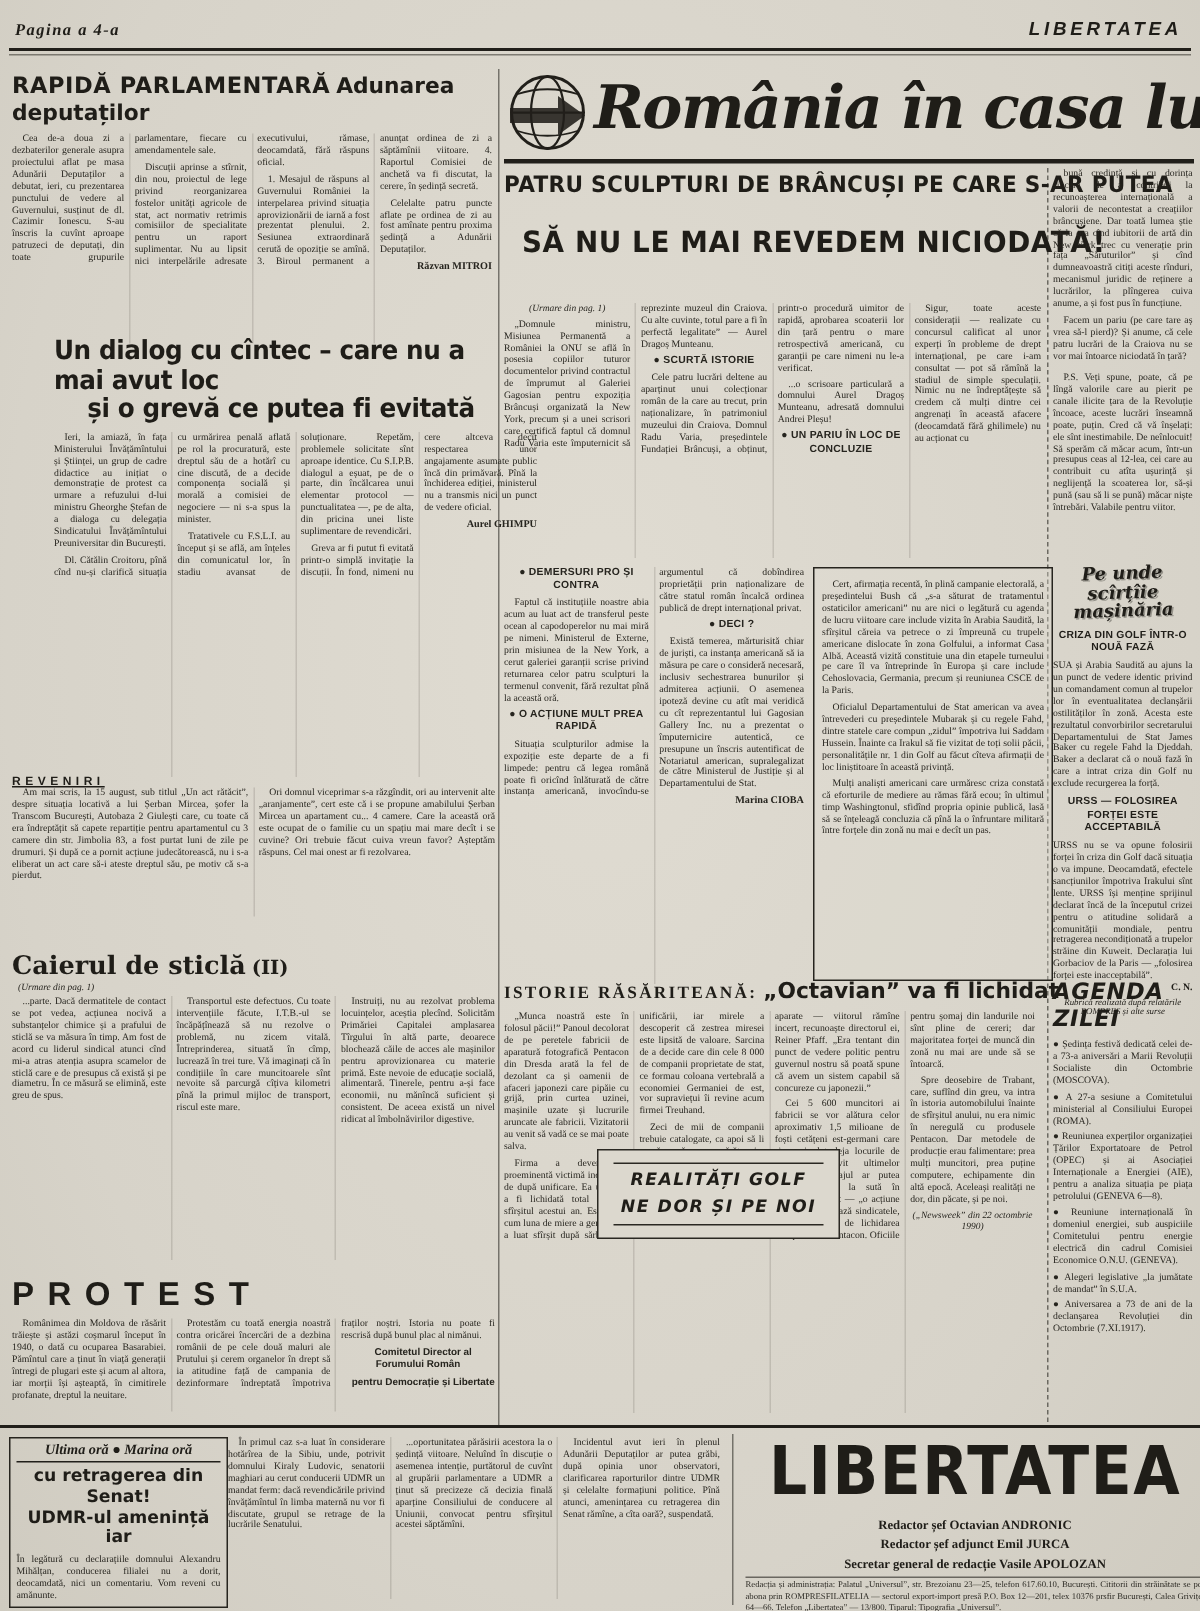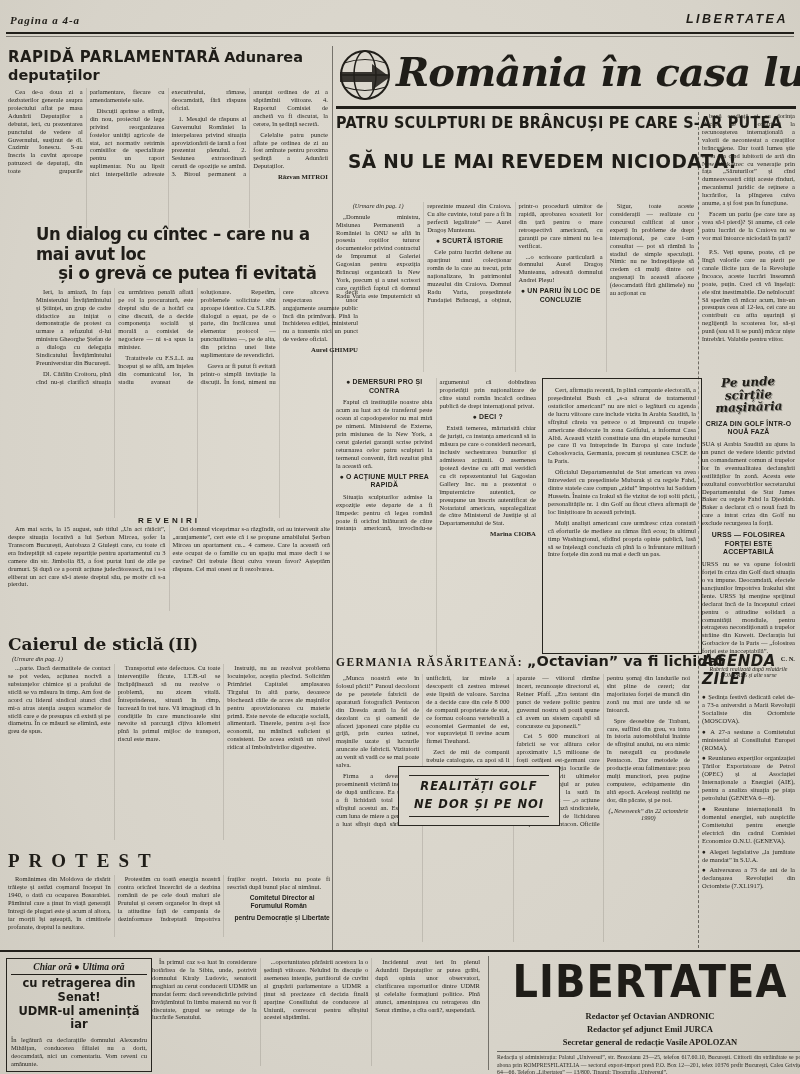--- a/index.html
+++ b/index.html
@@ -39,21 +39,21 @@
   .h-brancusi1{font-family:"DejaVu Sans",sans-serif;font-weight:bold;font-size:15px;
                transform:scaleX(.96);transform-origin:left;white-space:nowrap;letter-spacing:.2px;}
   .h-brancusi2{font-family:"DejaVu Sans",sans-serif;font-weight:bold;font-size:19.5px;
                transform:scaleX(.95);transform-origin:left;white-space:nowrap;letter-spacing:.4px;}
   .h-bush{font-family:"DejaVu Sans",sans-serif;font-weight:bold;font-size:13.5px;text-align:center;}
   .logo-script{font:bold italic 12px "DejaVu Serif",serif;text-align:center;line-height:1.05;
                transform:rotate(-2deg);text-shadow:1px 1px 0 rgba(30,28,22,.35);}
   .h-germ-k{font-family:"Liberation Serif",serif;font-size:11.5px;letter-spacing:1.5px;font-weight:bold;}
   .h-germ-m{font-family:"DejaVu Sans",sans-serif;font-weight:bold;font-size:14.5px;}
   .h-agenda{font:bold italic 15px "DejaVu Sans",sans-serif;letter-spacing:.5px;}
-  .h-protest{font-family:Liberation Serif, serif;font-weight:bold;font-size:19px;letter-spacing:9px;}
+  .h-protest{font-family:Liberation Sans, sans-serif;font-weight:bold;font-size:22px;letter-spacing:9px;}
   .realitati{position:absolute;background:#dcd8ce;border:1px solid #2a2822;
              text-align:center;padding:6px 4px;}
   .realitati .rl{font:bold italic 11.5px "DejaVu Sans",sans-serif;letter-spacing:1px;line-height:1.55;}
   .realitati .bar{height:1px;background:#2a2822;margin:2px 6px;}
   .bushbox{position:absolute;border:1.5px solid #26241e;padding:4px 5px;background:rgba(224,220,210,.35);}
   .ultima-head{font:bold italic 9.5px "Liberation Serif",serif;text-align:center;}
   .ultima-title{font-family:"DejaVu Sans",sans-serif;font-weight:bold;font-size:11.5px;line-height:1.2;text-align:center;}
   .foot-logo{font-family:"DejaVu Sans",sans-serif;font-weight:bold;font-size:40px;letter-spacing:1px;
              transform:scaleY(1.12);transform-origin:top;text-align:center;white-space:nowrap;}
   .staff{font:bold 8.5px "Liberation Serif",serif;text-align:center;line-height:1.5;}
@@ -97,31 +97,31 @@
     <div class="t cols4" style="height:230px;margin-top:4px;">
       <p>Ieri, la amiază, în fața Ministerului Învățămîntului și Științei, un grup de cadre didactice au inițiat o demonstrație de protest ca urmare a refuzului d-lui ministru Gheorghe Ștefan de a dialoga cu delegația Sindicatului Învățămîntului Preuniversitar din București.</p>
       <p>Dl. Cătălin Croitoru, pînă cînd nu-și clarifică situația cu urmărirea penală aflată pe rol la procuratură, este dreptul său de a hotărî cu cine discută, de a decide componența socială și morală a comisiei de negociere — ni s-a spus la minister.</p>
       <p>Tratativele cu F.S.L.I. au început și se află, am înțeles din comunicatul lor, în stadiu avansat de soluționare. Repetăm, problemele solicitate sînt aproape identice. Cu S.I.P.B. dialogul a eșuat, pe de o parte, din încălcarea unui elementar protocol — punctualitatea —, pe de alta, din pricina unei liste suplimentare de revendicări.</p>
       <p>Greva ar fi putut fi evitată printr-o simplă invitație la discuții. În fond, nimeni nu cere altceva decît respectarea unor angajamente asumate public încă din primăvară. Pînă la închiderea ediției, ministerul nu a transmis nici un punct de vedere oficial.</p>
       <p class="byl">Aurel GHIMPU</p>
     </div>
   </div>
 
   <div class="abs" style="left:8px;top:516px;width:322px;">
-    <div class="rubric" style="text-align:center;">REVENIRI</div>
+    <div class="rubric" style="text-align:left;text-decoration:underline;">REVENIRI</div>
     <div class="t cols2" style="height:86px;">
       <p>Am mai scris, la 15 august, sub titlul „Un act rătăcit”, despre situația locativă a lui Șerban Mircea, șofer la Transcom București, Autobaza 2 Giulești care, cu toate că era îndreptățit să capete repartiție pentru apartamentul cu 3 camere din str. Jimbolia 83, a fost purtat luni de zile pe drumuri. Și după ce a pornit acțiune judecătorească, nu i s-a eliberat un act care să-i ateste dreptul său, pe motiv că s-a pierdut.</p>
       <p>Ori domnul viceprimar s-a răzgîndit, ori au intervenit alte „aranjamente”, cert este că i se propune amabilului Șerban Mircea un apartament cu... 4 camere. Care la această oră este ocupat de o familie cu un spațiu mai mare decît i se cuvine? Ori trebuie făcut cuiva vreun favor? Așteptăm răspuns. Cel mai onest ar fi rezolvarea.</p>
     </div>
   </div>
 
   <div class="abs" style="left:8px;top:634px;width:322px;">
     <div>
       <span class="h-serif" style="font-size:17px;">Caierul de sticlă</span>
-      <span class="h-serif" style="font-size:16px;">(II)</span>
+      <span class="h-serif" style="font-size:13px;">(II)</span>
     </div>
     <div class="cont" style="text-align:left;margin:1px 0 2px 4px;">(Urmare din pag. 1)</div>
     <div class="t cols3" style="height:176px;">
       <p>...parte. Dacă dermatitele de contact se pot vedea, acțiunea nocivă a substanțelor chimice și a prafului de sticlă se va măsura în timp. Am fost de acord cu liderul sindical atunci cînd mi-a atras atenția asupra scamelor de sticlă care e de presupus că există și pe diametru. În ce măsură se elimină, este greu de spus.</p>
       <p>Transportul este defectuos. Cu toate intervențiile făcute, I.T.B.-ul se încăpățînează să nu rezolve o problemă, nu zicem vitală. Întreprinderea, situată în cîmp, lucrează în trei ture. Vă imaginați că în condițiile în care muncitoarele sînt nevoite să parcurgă cîțiva kilometri pînă la primul mijloc de transport, riscul este mare.</p>
       <p>Instruiți, nu au rezolvat problema locuințelor, aceștia plecînd. Solicităm Primăriei Capitalei amplasarea Tîrgului în altă parte, deoarece blochează căile de acces ale mașinilor pentru aprovizionarea cu materie primă. Este nevoie de educație socială, alimentară. Tinerele, pentru a-și face economii, nu mănîncă suficient și consistent. De aceea există un nivel ridicat al îmbolnăvirilor digestive.</p>
     </div>
   </div>
 
   <div class="abs" style="left:8px;top:850px;width:322px;">
@@ -131,21 +131,21 @@
       <p>Protestăm cu toată energia noastră contra oricărei încercări de a dezbina românii de pe cele două maluri ale Prutului și cerem organelor în drept să ia atitudine față de campania de dezinformare îndreptată împotriva fraților noștri. Istoria nu poate fi rescrisă după bunul plac al nimănui.</p>
       <p class="sig">Comitetul Director al Forumului Român</p>
       <p class="sig">pentru Democrație și Libertate</p>
     </div>
   </div>
 
   <div class="hrule" style="left:0px;top:950px;width:800px;height:2px;"></div>
 
   <div class="abs" style="left:0px;top:956px;width:484px;height:114px;">
     <div class="abs" style="left:6px;top:2px;width:136px;height:106px;border:1.5px solid #26241e;padding:3px 4px;">
-      <div class="ultima-head">Chiar oră ● Ultima oră</div>
+      <div class="ultima-head">Ultima oră ● Marina oră</div>
       <div class="hrule" style="position:static;height:1px;margin:2px 0;"></div>
       <div class="ultima-title">cu retragerea din Senat!</div>
       <div class="ultima-title">UDMR-ul amenință iar</div>
       <div class="t" style="margin-top:4px;">În legătură cu declarațiile domnului Alexandru Mihălțan, conducerea filialei nu a dorit, deocamdată, nici un comentariu. Vom reveni cu amănunte.</div>
     </div>
     <div class="abs t cols3" style="left:152px;top:2px;width:328px;height:108px;">
       <p>În primul caz s-a luat în considerare hotărîrea de la Sibiu, unde, potrivit domnului Kiraly Ludovic, senatorii maghiari au cerut conducerii UDMR un mandat ferm: dacă revendicările privind învățămîntul în limba maternă nu vor fi discutate, grupul se retrage de la lucrările Senatului.</p>
       <p>...oportunitatea părăsirii acestora la o ședință viitoare. Neluînd în discuție o asemenea intenție, purtătorul de cuvînt al grupării parlamentare a UDMR a ținut să precizeze că decizia finală aparține Consiliului de conducere al Uniunii, convocat pentru sfîrșitul acestei săptămîni.</p>
       <p>Incidentul avut ieri în plenul Adunării Deputaților ar putea grăbi, după opinia unor observatori, clarificarea raporturilor dintre UDMR și celelalte formațiuni politice. Pînă atunci, amenințarea cu retragerea din Senat rămîne, a cîta oară?, suspendată.</p>
     </div>
@@ -211,21 +211,21 @@
     <div class="sub" style="margin-top:6px;">CRIZA DIN GOLF ÎNTR-O NOUĂ FAZĂ</div>
     <div class="t">SUA și Arabia Saudită au ajuns la un punct de vedere identic privind un comandament comun al trupelor lor în eventualitatea declanșării ostilităților în zonă. Acesta este rezultatul convorbirilor secretarului Departamentului de Stat James Baker cu regele Fahd la Djeddah. Baker a declarat că o nouă fază în care a intrat criza din Golf nu exclude recurgerea la forță.</div>
     <div class="sub">URSS — FOLOSIREA FORȚEI ESTE ACCEPTABILĂ</div>
     <div class="t">URSS nu se va opune folosirii forței în criza din Golf dacă situația o va impune. Deocamdată, efectele sancțiunilor împotriva Irakului sînt lente. URSS își menține sprijinul declarat încă de la începutul crizei pentru o atitudine solidară a comunității mondiale, pentru retragerea necondiționată a trupelor străine din Kuweit. Declarația lui Gorbaciov de la Paris — „folosirea forței este inacceptabilă”.</div>
     <div class="cn">C. N.</div>
     <div class="credit">Rubrică realizată după relatările ROMPRES și alte surse</div>
   </div>
 
   <div class="abs" style="left:336px;top:652px;width:354px;">
     <div style="white-space:nowrap;">
-      <span class="h-germ-k">GERMANIA RĂSĂRITEANĂ:</span>
+      <span class="h-germ-k">ISTORIE RĂSĂRITEANĂ:</span>
       <span class="h-germ-m">„Octavian” va fi lichidat</span>
     </div>
     <div class="t cols4" style="height:268px;margin-top:4px;">
       <p>„Munca noastră este în folosul păcii!” Panoul decolorat de pe peretele fabricii de aparatură fotografică Pentacon din Dresda arată la fel de dezolant ca și oamenii de afaceri japonezi care pipăie cu grijă, prin curtea uzinei, mașinile uzate și lucrurile aruncate ale fabricii. Vizitatorii au venit să vadă ce se mai poate salva.</p>
       <p>Firma a devenit o proeminentă victimă industrială de după unificare. Ea urmează a fi lichidată total pînă la sfîrșitul acestui an. Este ca și cum luna de miere a germanilor a luat sfîrșit după sărbătoarea unificării, iar mirele a descoperit că zestrea miresei este lipsită de valoare. Sarcina de a decide care din cele 8 000 de companii proprietate de stat, ce formau coloana vertebrală a economiei Germaniei de est, vor supraviețui îi revine acum firmei Treuhand.</p>
       <p>Zeci de mii de companii trebuie catalogate, ca apoi să li se găsească un cumpărător, iar firma Treuhand, cu cei 700 de angajați ai săi, nu posedă nici calculator, nici sistem telefonic funcțional. Chiar pentru o întreprindere de succes ca Pentacon — care a vîndut în fiecare an sute de mii de aparate — viitorul rămîne incert, recunoaște directorul ei, Reiner Pfaff. „Era tentant din punct de vedere politic pentru guvernul nostru să poată spune că avem un sistem capabil să concureze cu japonezii.”</p>
       <p>Cei 5 600 muncitori ai fabricii se vor alătura celor aproximativ 1,5 milioane de foști cetățeni est-germani care și-au pierdut deja locurile de muncă. Potrivit ultimelor prognoze, șomajul ar putea ajunge la 20 la sută în Germania de est — „o acțiune limită”, avertizează sindicatele, care se ocupă de lichidarea întreprinderii Pentacon. Oficiile pentru șomaj din landurile noi sînt pline de cereri; dar majoritatea forței de muncă din zonă nu mai are unde să se întoarcă.</p>
       <p>Spre deosebire de Trabant, care, suflînd din greu, va intra în istoria automobilului înainte de sfîrșitul anului, nu era nimic în neregulă cu produsele Pentacon. Dar metodele de producție erau falimentare: prea mulți muncitori, prea puține computere, echipamente din altă epocă. Aceleași realități ne dor, din păcate, și pe noi.</p>
       <p class="cont">(„Newsweek” din 22 octombrie 1990)</p>
     </div>

